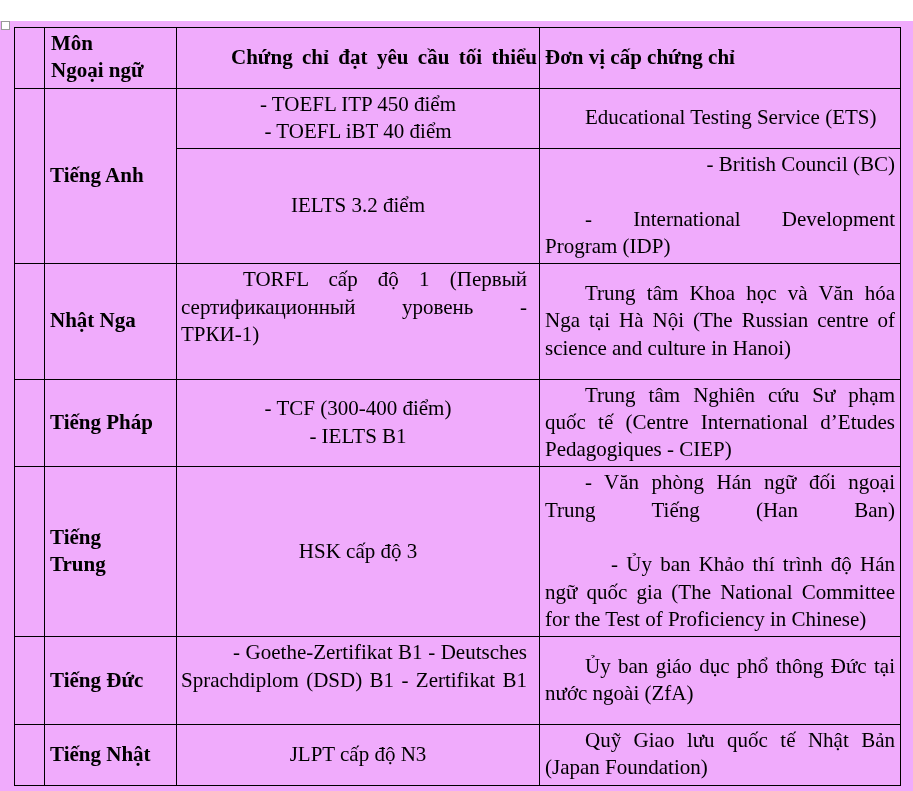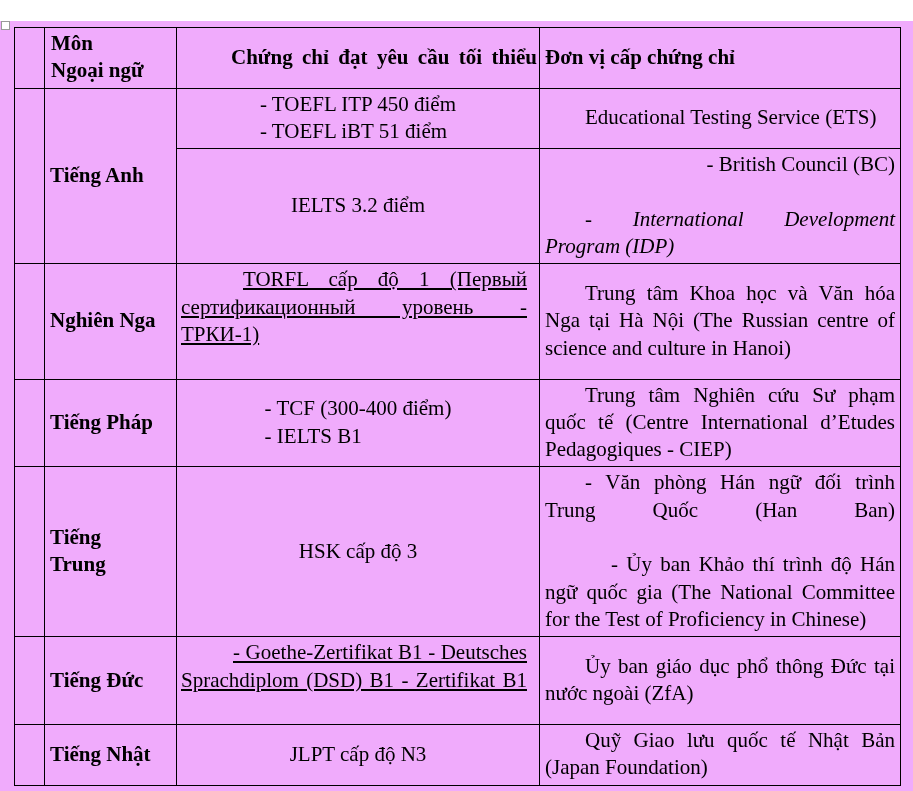--- a/index.html
+++ b/index.html
@@ -81,28 +81,27 @@
     text-align: left;
     padding-left: 6px;
     vertical-align: middle;
   }
 
   
   td.num { text-align: center; }
 
   
   td.cert { text-align: center; vertical-align: middle; }
-  td.cert .lines { display: inline-block; text-align: left; }
+  td.cert .lines { display: inline-block; text-align: center; }
   td.cert.justified {
     text-align: justify;
     text-indent: 62px;
     padding-left: 4px;
     padding-right: 12px;
     vertical-align: middle;
-    text-decoration: underline;
   }
   td.cert.justified.ind-sm { text-indent: 52px; }
   td.cert.justified::after {
     content: "";
     display: inline-block;
     width: 100%;
   }
 
   
   td.org {
@@ -115,21 +114,21 @@
   td.org p {
     margin: 0;
     text-align: justify;
   }
   td.org p::after {
     content: "";
     display: inline-block;
     width: 100%;
   }
   td.org p.last::after { display: none; }
-  td.org p.indent { text-indent: 40px; font-style: italic; }
+  td.org p.indent { text-indent: 40px; }
   td.org p.indent-lg { text-indent: 66px; }
   td.org p.noind { text-indent: 0; }
 
   .cert-line { white-space: nowrap; }
 </style>
 </head>
 <body>
 
 <div class="page">
 
@@ -156,21 +155,21 @@
         </td>
         <td class="hd center">Đơn vị cấp chứng chỉ</td>
       </tr>
 
       <tr>
         <td class="num" rowspan="2"></td>
         <td class="lang" rowspan="2">Tiếng Anh</td>
         <td class="cert">
           <span class="lines">
             <span class="cert-line">- TOEFL ITP 450 điểm</span><br>
-            <span class="cert-line">- TOEFL iBT 51 điểm</span>
+            <span class="cert-line">- TOEFL iBT 40 điểm</span>
           </span>
         </td>
         <td class="org">
           <p class="last">Educational Testing Service (ETS)</p>
         </td>
       </tr>
 
       <tr>
         <td class="cert">
           <span class="lines">
@@ -178,21 +177,21 @@
           </span>
         </td>
         <td class="org">
           <p class="noind" style="text-align:right">- British Council (BC)</p>
           <p class="indent last">- International Development Program (IDP)</p>
         </td>
       </tr>
 
       <tr>
         <td class="num"></td>
-        <td class="lang">Nghiên Nga</td>
+        <td class="lang">Nhật Nga</td>
         <td class="cert justified">TORFL cấp độ 1 (Первый сертификационный уровень - ТРКИ-1)</td>
         <td class="org">
           <p class="last">Trung tâm Khoa học và Văn hóa Nga tại Hà Nội (The Russian centre of science and culture in Hanoi)</p>
         </td>
       </tr>
 
       <tr>
         <td class="num"></td>
         <td class="lang">Tiếng Pháp</td>
         <td class="cert">
@@ -211,21 +210,21 @@
         <td class="lang">
           <span>Tiếng</span><br>
           <span>Trung</span>
         </td>
         <td class="cert">
           <span class="lines">
             <span class="cert-line">HSK cấp độ 3</span>
           </span>
         </td>
         <td class="org">
-          <p>- Văn phòng Hán ngữ đối trình Trung Quốc (Han Ban)</p>
+          <p>- Văn phòng Hán ngữ đối ngoại Trung Tiếng (Han Ban)</p>
           <p class="indent-lg last">- Ủy ban Khảo thí trình độ Hán ngữ quốc gia (The National Committee for the Test of Proficiency in Chinese)</p>
         </td>
       </tr>
 
       <tr>
         <td class="num"></td>
         <td class="lang">Tiếng Đức</td>
         <td class="cert justified ind-sm">- Goethe-Zertifikat B1 - Deutsches Sprachdiplom (DSD) B1 - Zertifikat B1</td>
         <td class="org">
           <p class="last">Ủy ban giáo dục phổ thông Đức tại nước ngoài (ZfA)</p>

